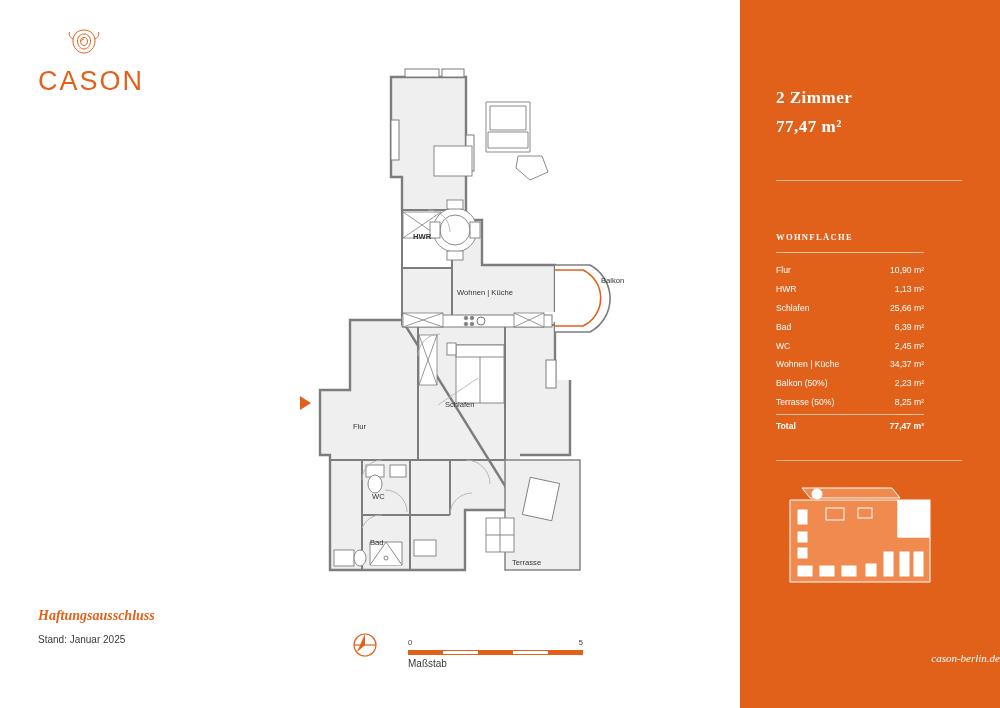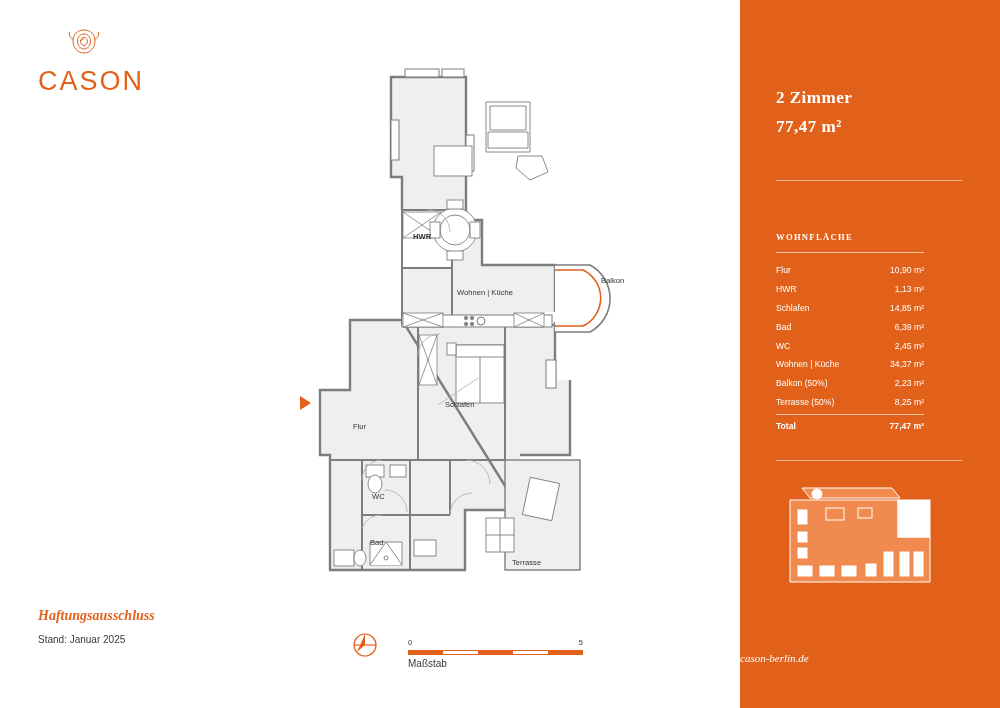--- a/index.html
+++ b/index.html
@@ -170,21 +170,21 @@
   .area-row.total { font-weight: bold; padding-top: 6px; }
   .keyplan {
     position: absolute;
     left: 40px; top: 482px;
     width: 180px; height: 110px;
   }
   .panel-url {
     position: absolute;
     left: 0; top: 652px;
     width: 260px;
-    text-align: left;
+    text-align: right;
     font-family: "Liberation Serif", serif;
     font-style: italic;
     font-size: 11px;
   }
 
   
   .rlabel {
     position: absolute;
     font-size: 7.6px;
     color: #333;
@@ -400,21 +400,21 @@
       <div class="area-row">
         <span>Flur</span>
         <span class="val">10,90 m²</span>
       </div>
       <div class="area-row">
         <span>HWR</span>
         <span class="val">1,13 m²</span>
       </div>
       <div class="area-row">
         <span>Schlafen</span>
-        <span class="val">14,85 m²</span>
+        <span class="val">25,66 m²</span>
       </div>
       <div class="area-row">
         <span>Bad</span>
         <span class="val">6,39 m²</span>
       </div>
       <div class="area-row">
         <span>WC</span>
         <span class="val">2,45 m²</span>
       </div>
       <div class="area-row">

